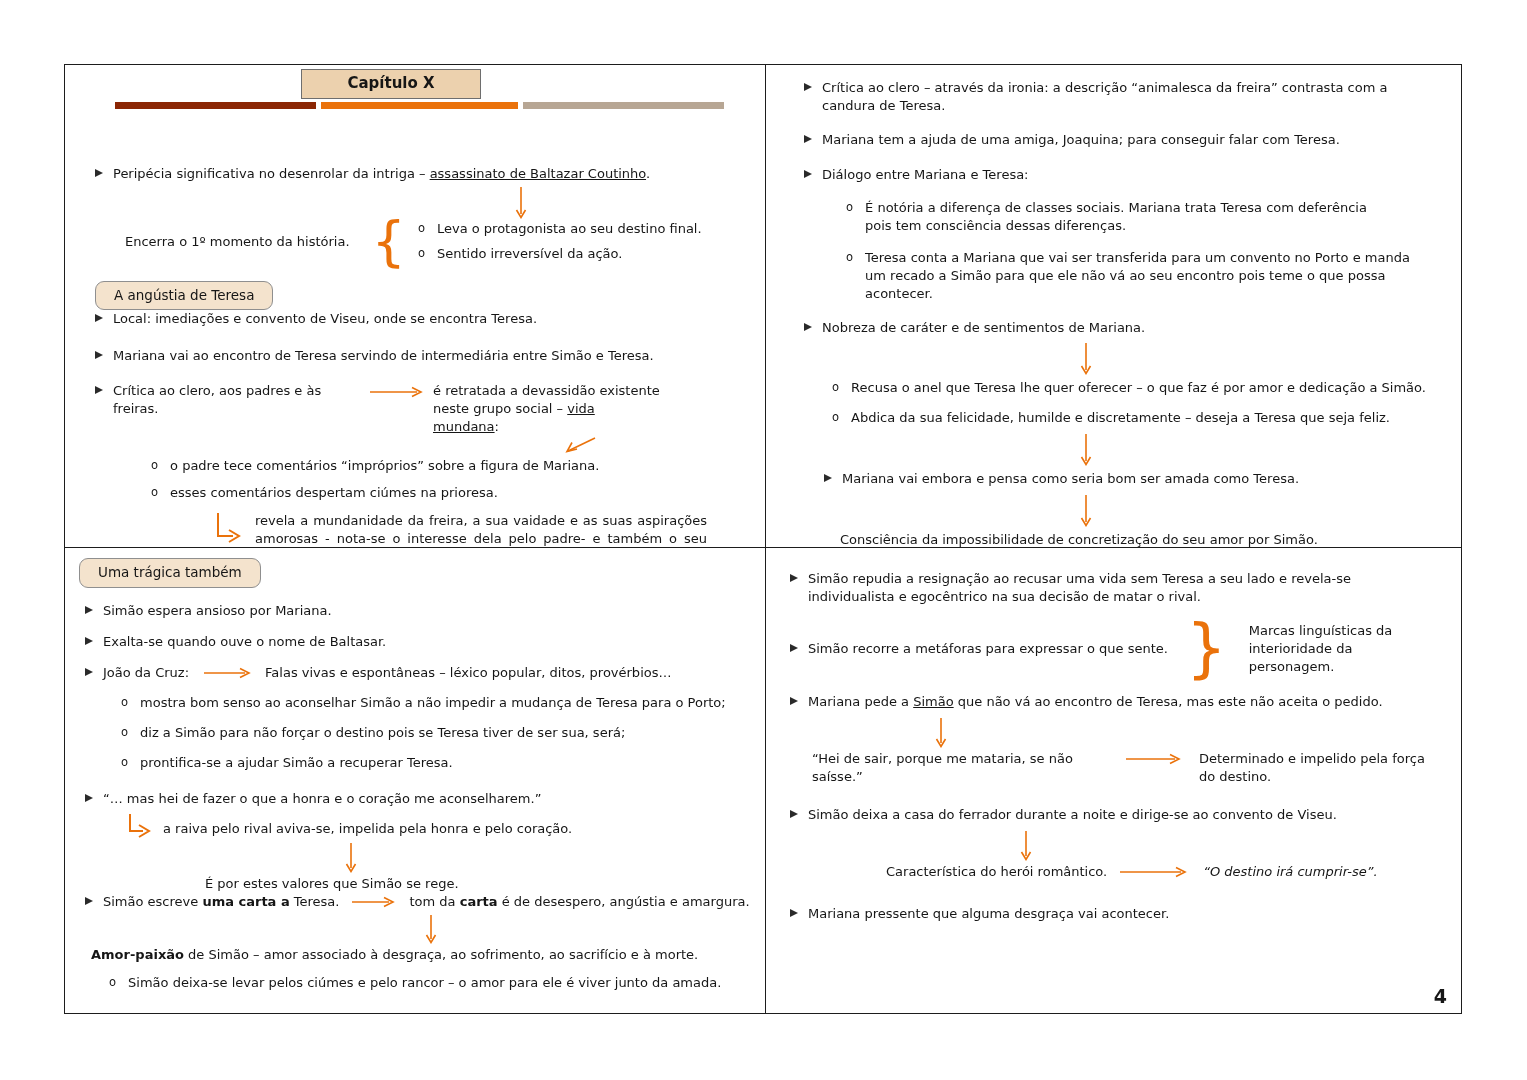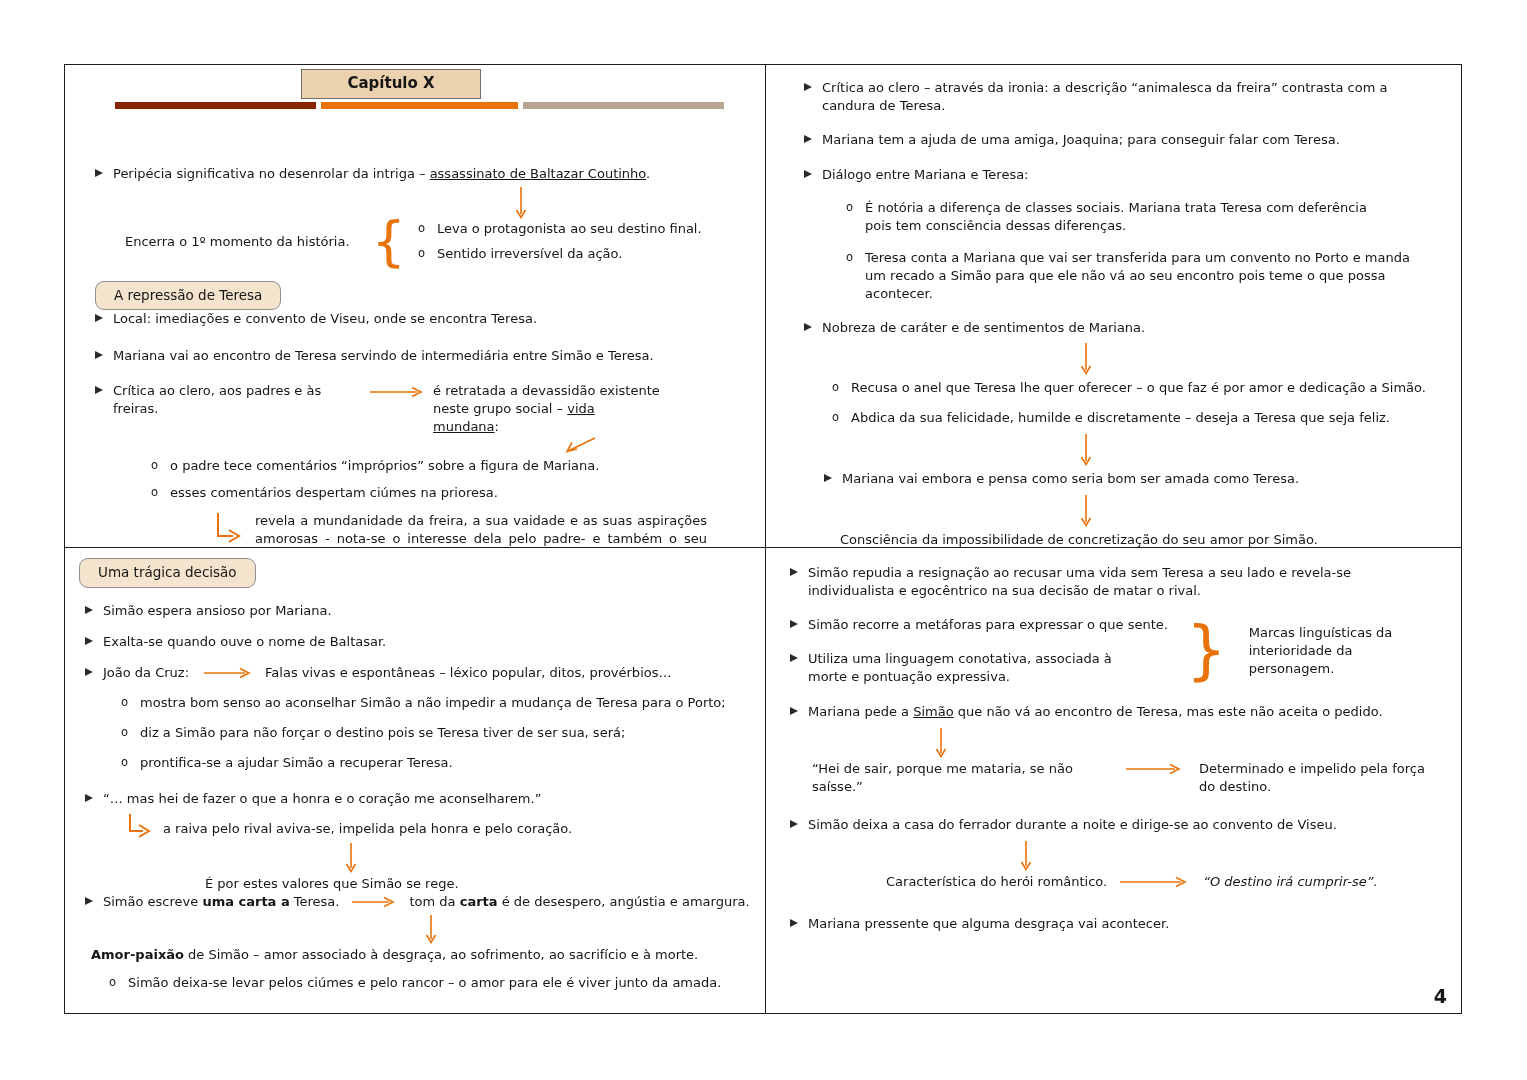--- a/index.html
+++ b/index.html
@@ -89,21 +89,21 @@
             <div class="txt">Leva o protagonista ao seu destino final.</div>
           </div>
           <div class="row" style="margin-top:7px">
             <span class="ob">o</span>
             <div class="txt">Sentido irreversível da ação.</div>
           </div>
         </div>
       </div>
 
       <div style="margin-top:16px">
-        <span class="pill">A repressão de Teresa</span>
+        <span class="pill">A angústia de Teresa</span>
       </div>
 
       <div class="row" style="">
         <span class="tri"></span>
         <div class="txt">Local: imediações e convento de Viseu, onde se encontra Teresa.</div>
       </div>
 
       <div class="row" style="margin-top:19px">
         <span class="tri"></span>
         <div class="txt">Mariana vai ao encontro de Teresa servindo de intermediária entre Simão e Teresa.</div>
@@ -207,21 +207,21 @@
             <line x1="6" y1="1" x2="6" y2="28" stroke="#ea720b" stroke-width="1.6"></line>
             <polyline points="1.5,24 6,31.5 10.5,24" fill="none" stroke="#ea720b" stroke-width="1.6"></polyline>
           </svg>
       </div>
 
       <div style="margin:4px 0 0 36px">Consciência da impossibilidade de concretização do seu amor por Simão.</div>
     </section>
 
     <section class="quad q3">
       <div>
-        <span class="pill">Uma trágica decisão</span>
+        <span class="pill">Uma trágica também</span>
       </div>
 
       <div class="row" style="margin-top:14px;margin-left:6px">
         <span class="tri"></span>
         <div class="txt">Simão espera ansioso por Mariana.</div>
       </div>
       <div class="row" style="margin-top:13px;margin-left:6px">
         <span class="tri"></span>
         <div class="txt">Exalta-se quando ouve o nome de Baltasar.</div>
       </div>
@@ -290,35 +290,31 @@
 
       <div style="margin:2px 0 0 12px"><span class="bold">Amor-paixão</span><span> de Simão – amor associado à desgraça, ao sofrimento, ao sacrifício e à morte.</span></div>
 
       <div class="row" style="margin-top:10px;margin-left:30px">
         <span class="ob">o</span>
         <div class="txt">Simão deixa-se levar pelos ciúmes e pelo rancor – o amor para ele é viver junto da amada.</div>
       </div>
     </section>
 
     <section class="quad q4">
-      <div class="row" style="margin-top:2px">
+      <div class="row" style="margin-top:8px">
         <span class="tri"></span>
         <div class="txt">Simão repudia a resignação ao recusar uma vida sem Teresa a seu lado e revela-se individualista e egocêntrico na sua decisão de matar o rival.</div>
       </div>
 
       <div class="row" style="margin-top:16px;align-items:center">
         <div style="flex:0 0 392px">
           <div class="row">
             <span class="tri"></span>
             <div class="txt">Simão recorre a metáforas para expressar o que sente.</div>
           </div>
-          <div class="row" style="margin-top:16px">
-            <span class="tri"></span>
-            <div class="txt" style="max-width:340px">Utiliza uma linguagem conotativa, associada à morte e pontuação expressiva.</div>
-          </div>
         </div>
         <span class="brace" style="font-size:64px;line-height:0.8;margin-left:4px">}</span>
         <div style="max-width:195px;margin-left:22px;text-align:left">Marcas linguísticas da interioridade da personagem.</div>
       </div>
 
       <div class="row" style="margin-top:17px">
         <span class="tri"></span>
         <div class="txt"><span>Mariana pede a </span><span class="u">Simão</span><span> que não vá ao encontro de Teresa, mas este não aceita o pedido.</span></div>
       </div>
 

